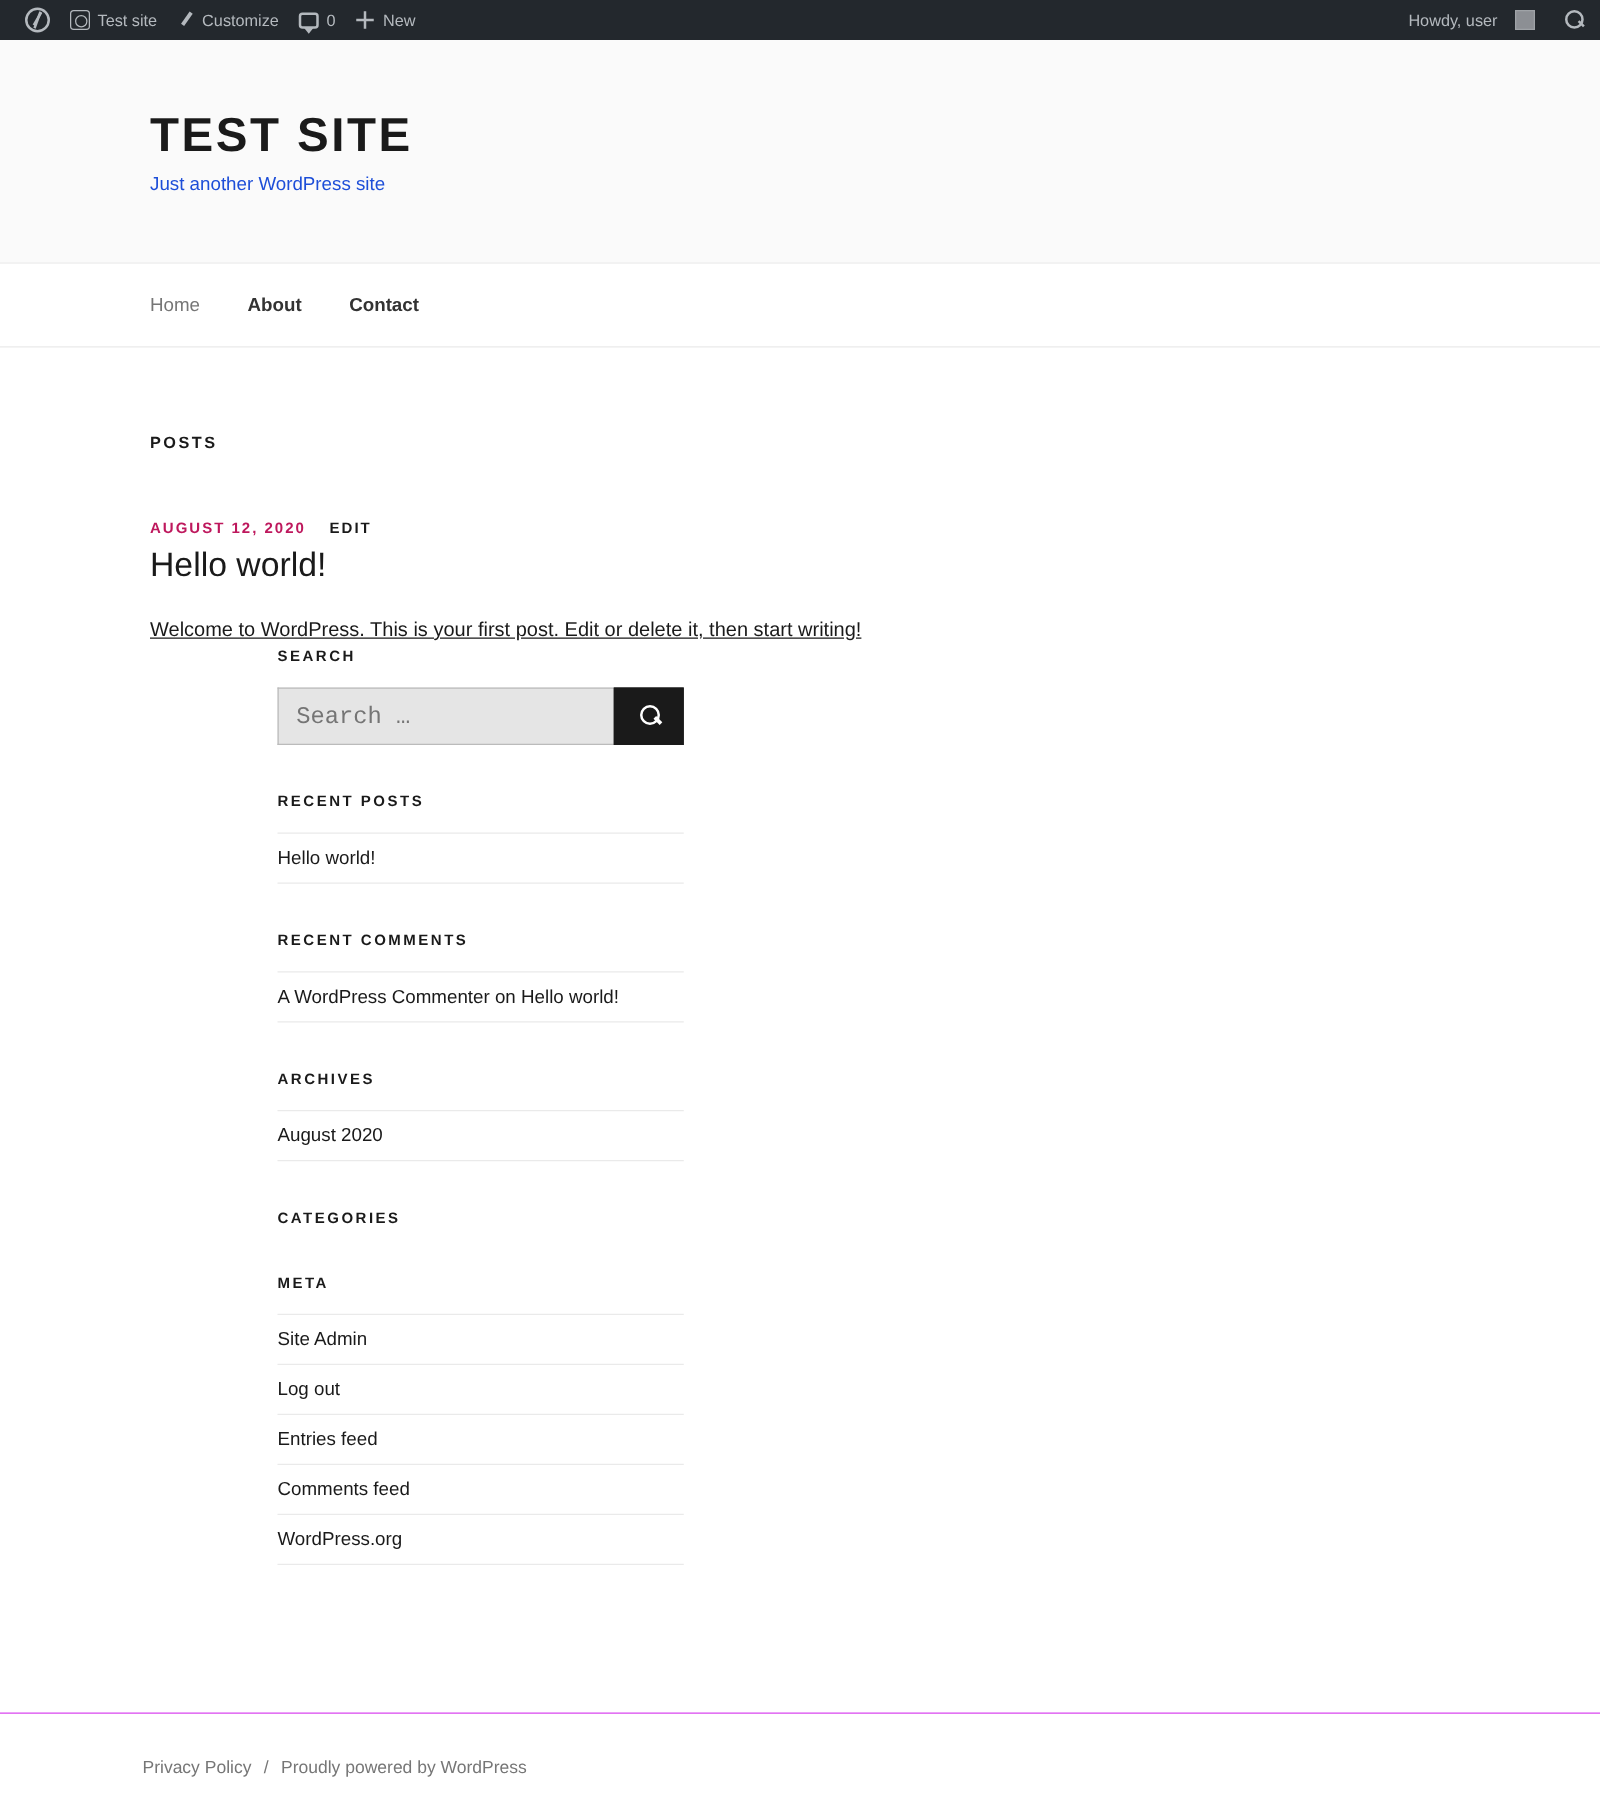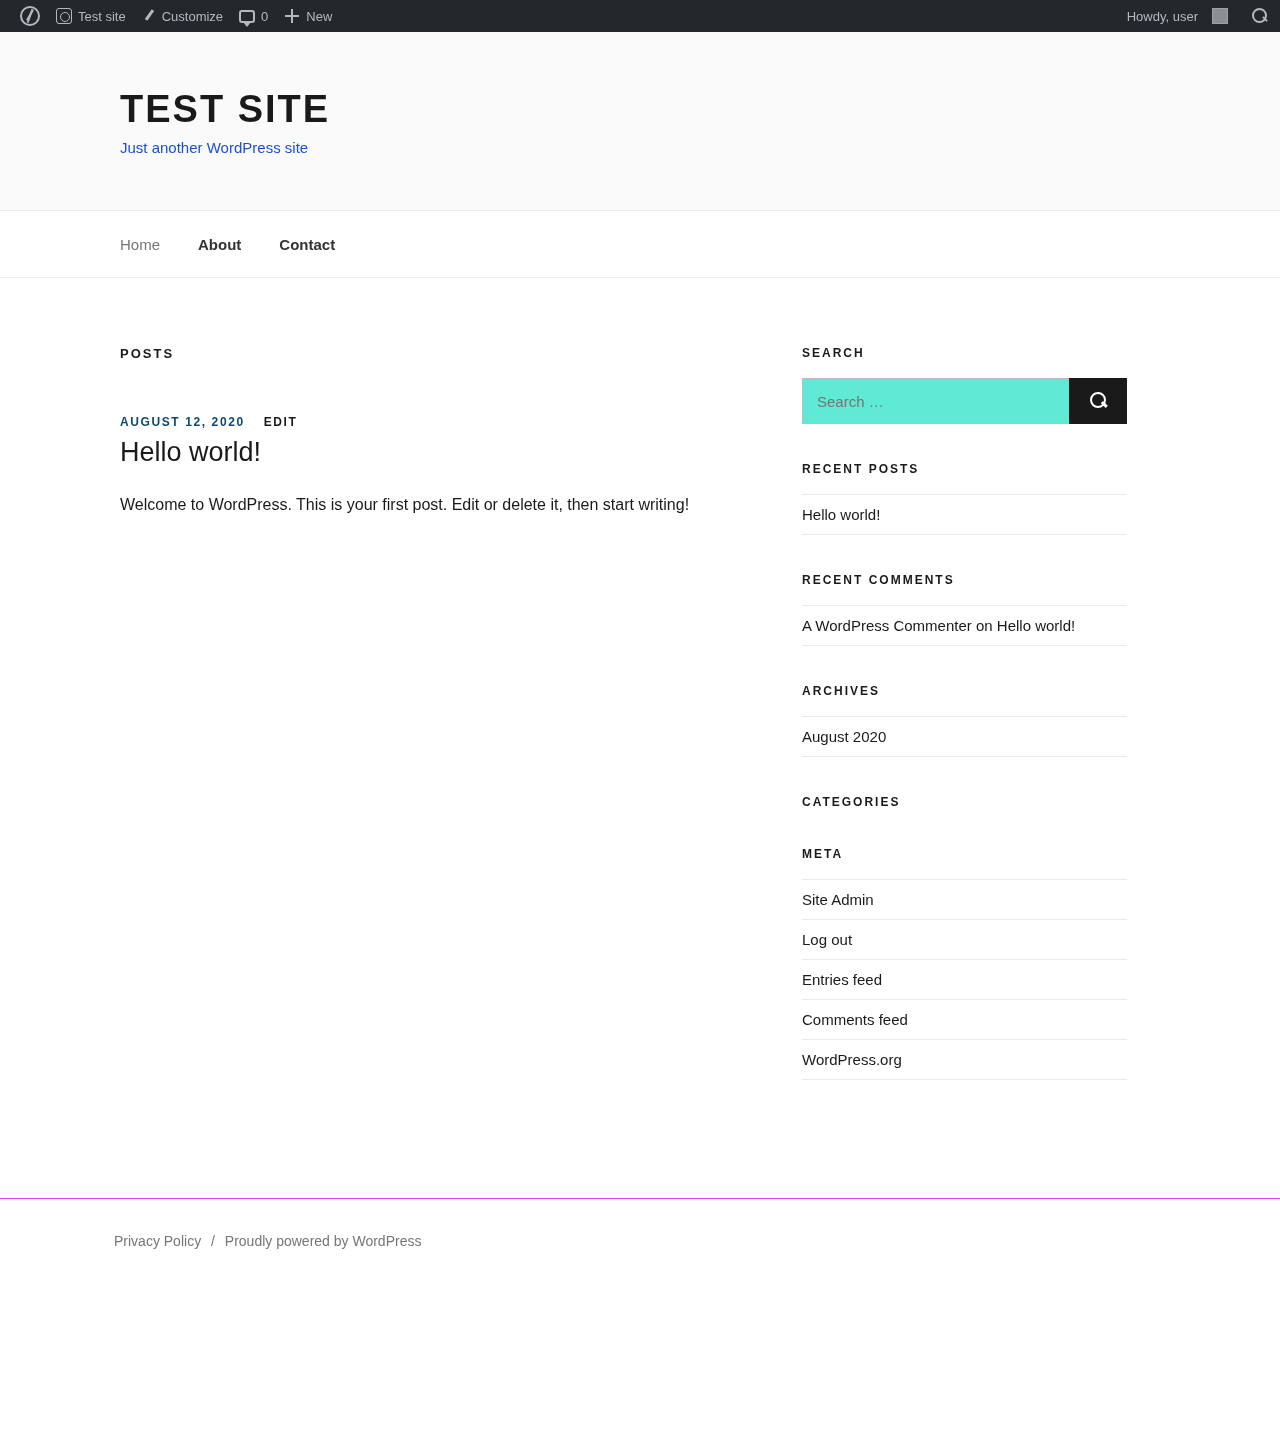--- a/index.html
+++ b/index.html
@@ -185,52 +185,54 @@
   .nav-link.current { color: #767676; }
   .nav-link.bold { font-weight: bold; }
 
   
   .content-wrap {
     width: 1100px;
     margin: 0 auto;
     padding: 68px 30px 0 30px;
     display: flex;
     gap: 0;
+    flex-direction: column;
   }
   .main-col { width: 580px; }
   .side-col { width: 325px; margin-left: 102px; }
 
   .section-heading {
     font-size: 13px;
     font-weight: bold;
     letter-spacing: 2px;
     text-transform: uppercase;
     margin: 0 0 54px 0;
     color: #1a1a1a;
   }
   .entry-meta {
     font-size: 12px;
     letter-spacing: 1.6px;
     text-transform: uppercase;
     font-weight: bold;
     margin-bottom: 8px;
   }
-  .entry-meta a { color: #0c4a6e; text-decoration: none; cursor: pointer; }
+  .entry-meta a { color: #be185d; text-decoration: none; cursor: pointer; }
   .entry-meta .edit-link { color: #1a1a1a; margin-left: 14px; }
   .entry-title {
     font-size: 27px;
     font-weight: normal;
     margin: 6px 0 24px 0;
     color: #1a1a1a;
   }
   .entry-content p {
     font-size: 16px;
     line-height: 1.65;
     margin: 0;
     color: #1a1a1a;
+    text-decoration: underline;
   }
 
   
   .widget { margin-bottom: 38px; }
   .widget-title {
     font-size: 12px;
     font-weight: bold;
     letter-spacing: 2px;
     text-transform: uppercase;
     margin: 0 0 18px 0;
@@ -239,25 +241,25 @@
   .search-form {
     display: flex;
     align-items: stretch;
     height: 46px;
   }
   .search-input {
     flex: 1;
     border: 1px solid #bbb;
     border-right: none;
     padding: 0 14px;
-    font-size: 15px;
-    font-family: Liberation Sans, sans-serif;
+    font-size: 19px;
+    font-family: Liberation Mono, monospace;
     color: #555;
     outline: none;
-    background: #5eead4;
+    background: #e5e5e5;
   }
   .search-submit {
     width: 58px;
     background: #1a1a1a;
     border: 1px solid #1a1a1a;
     cursor: pointer;
     position: relative;
   }
   .search-glass {
     position: absolute;

